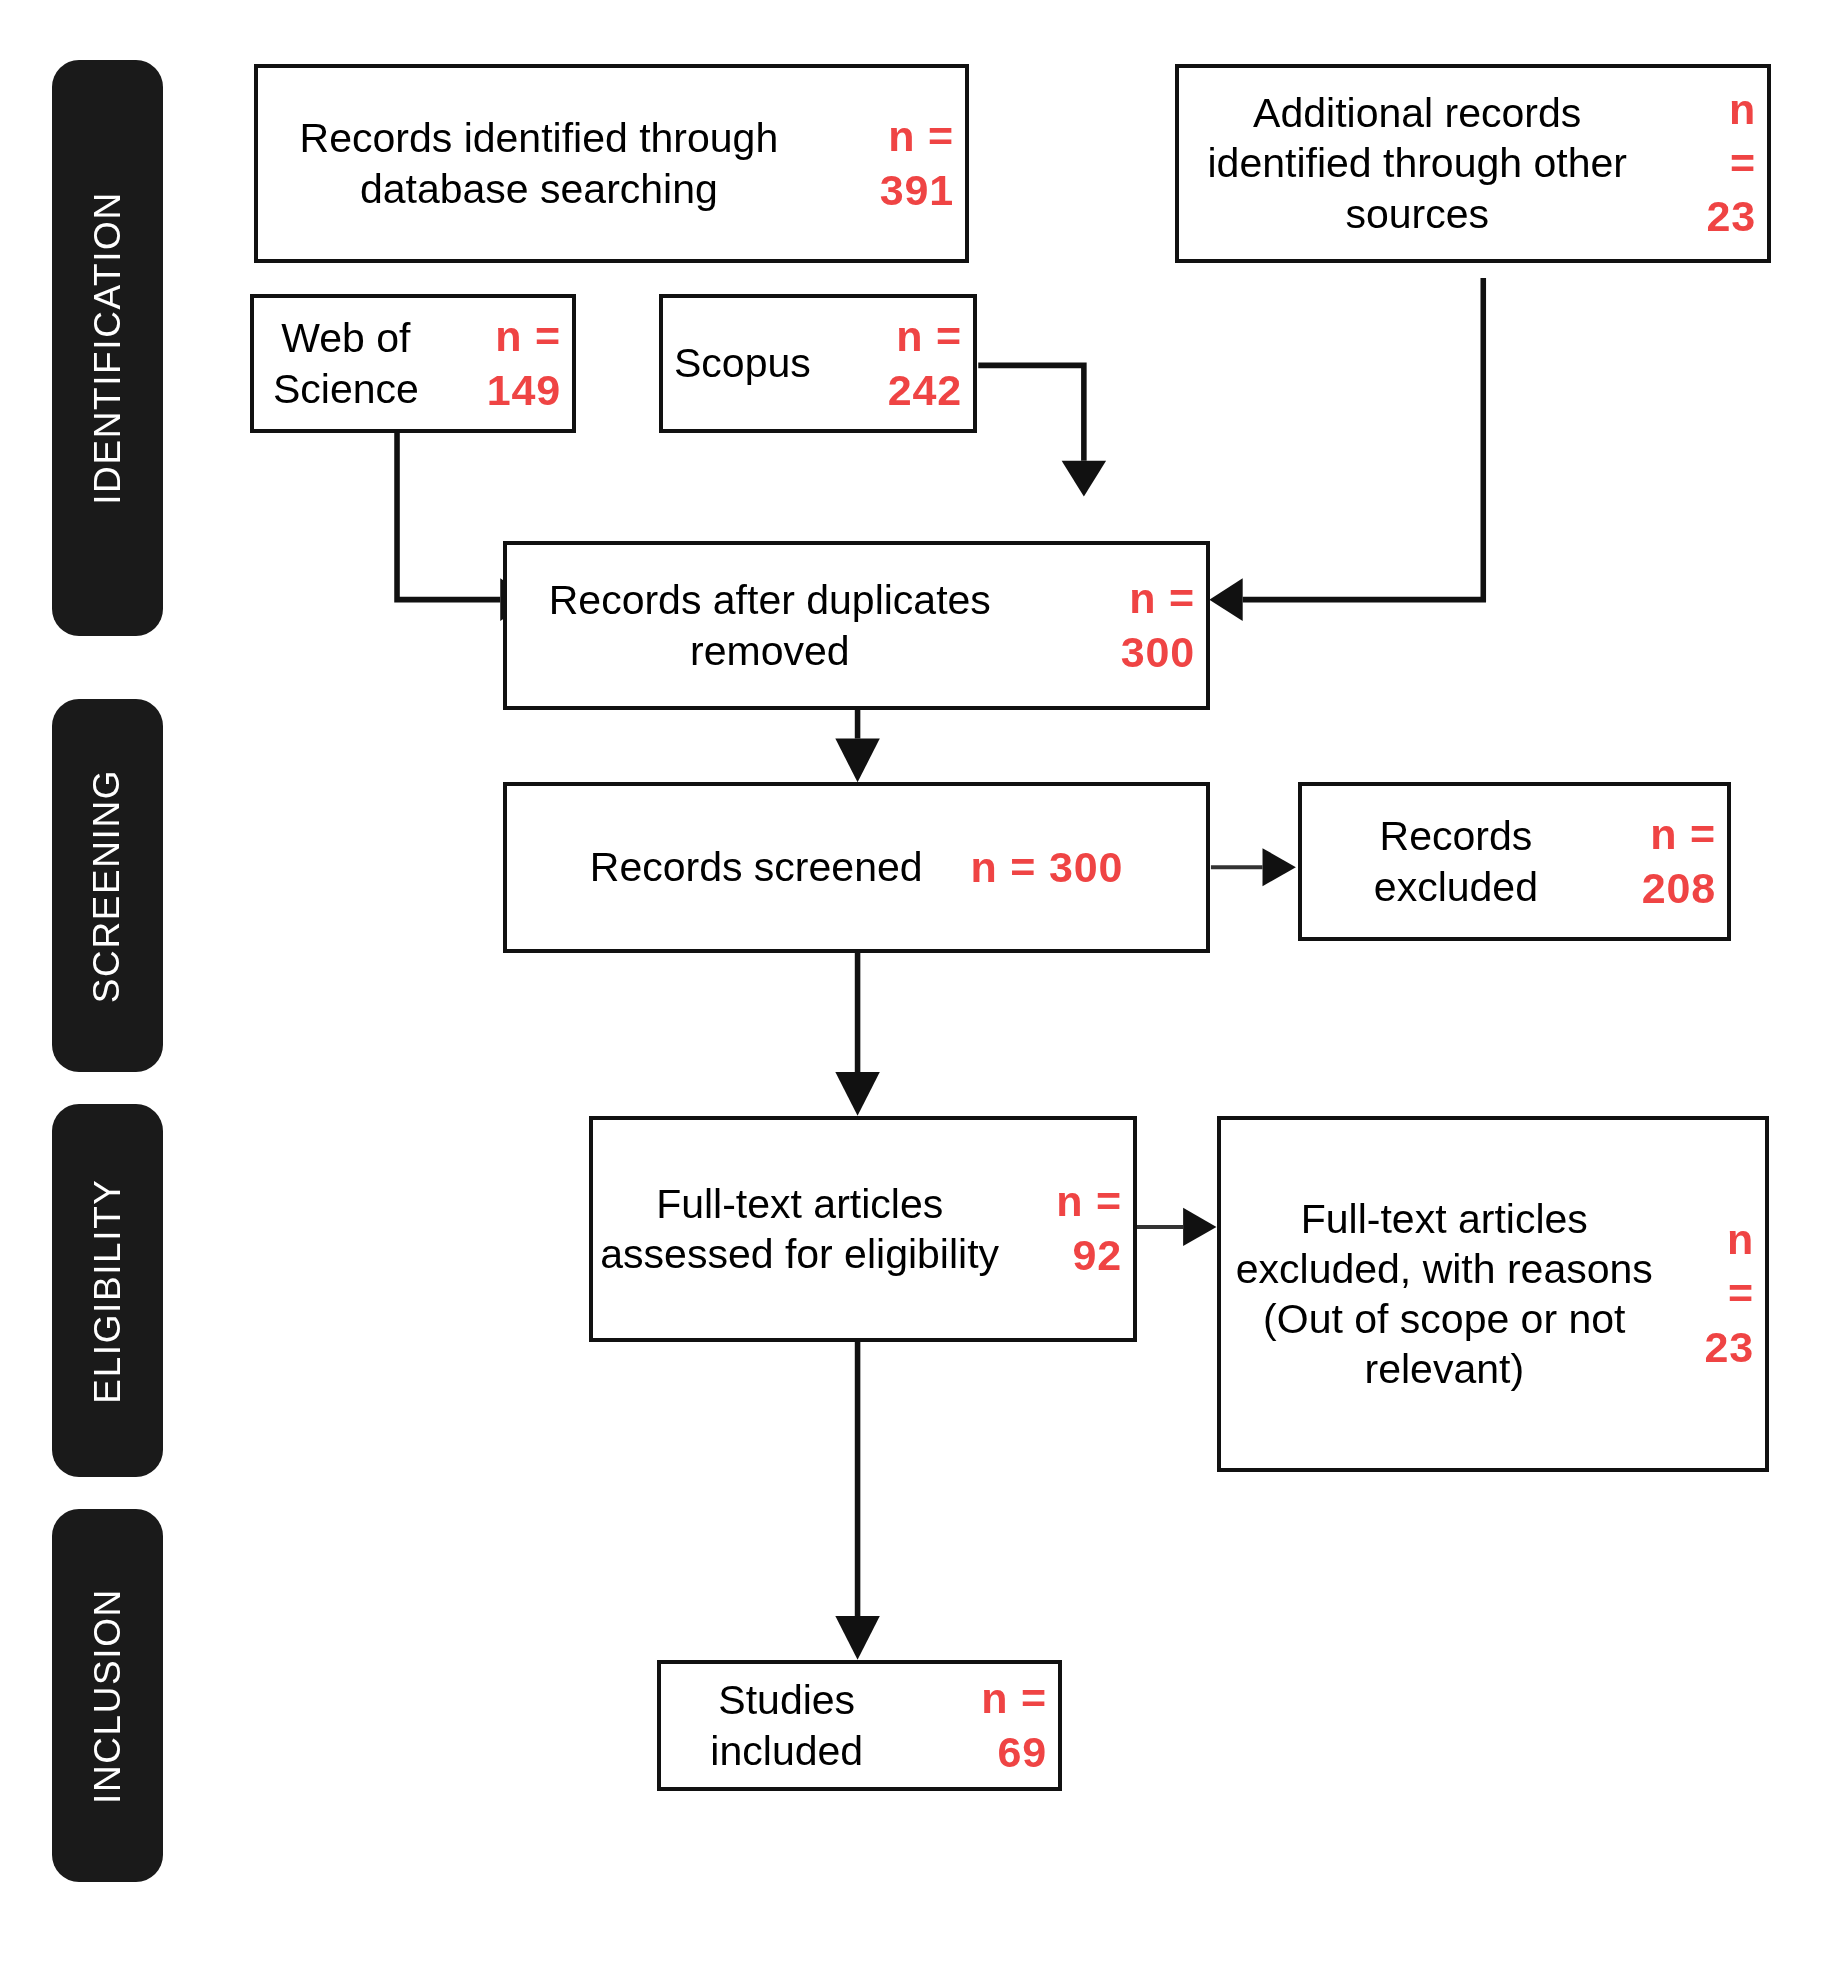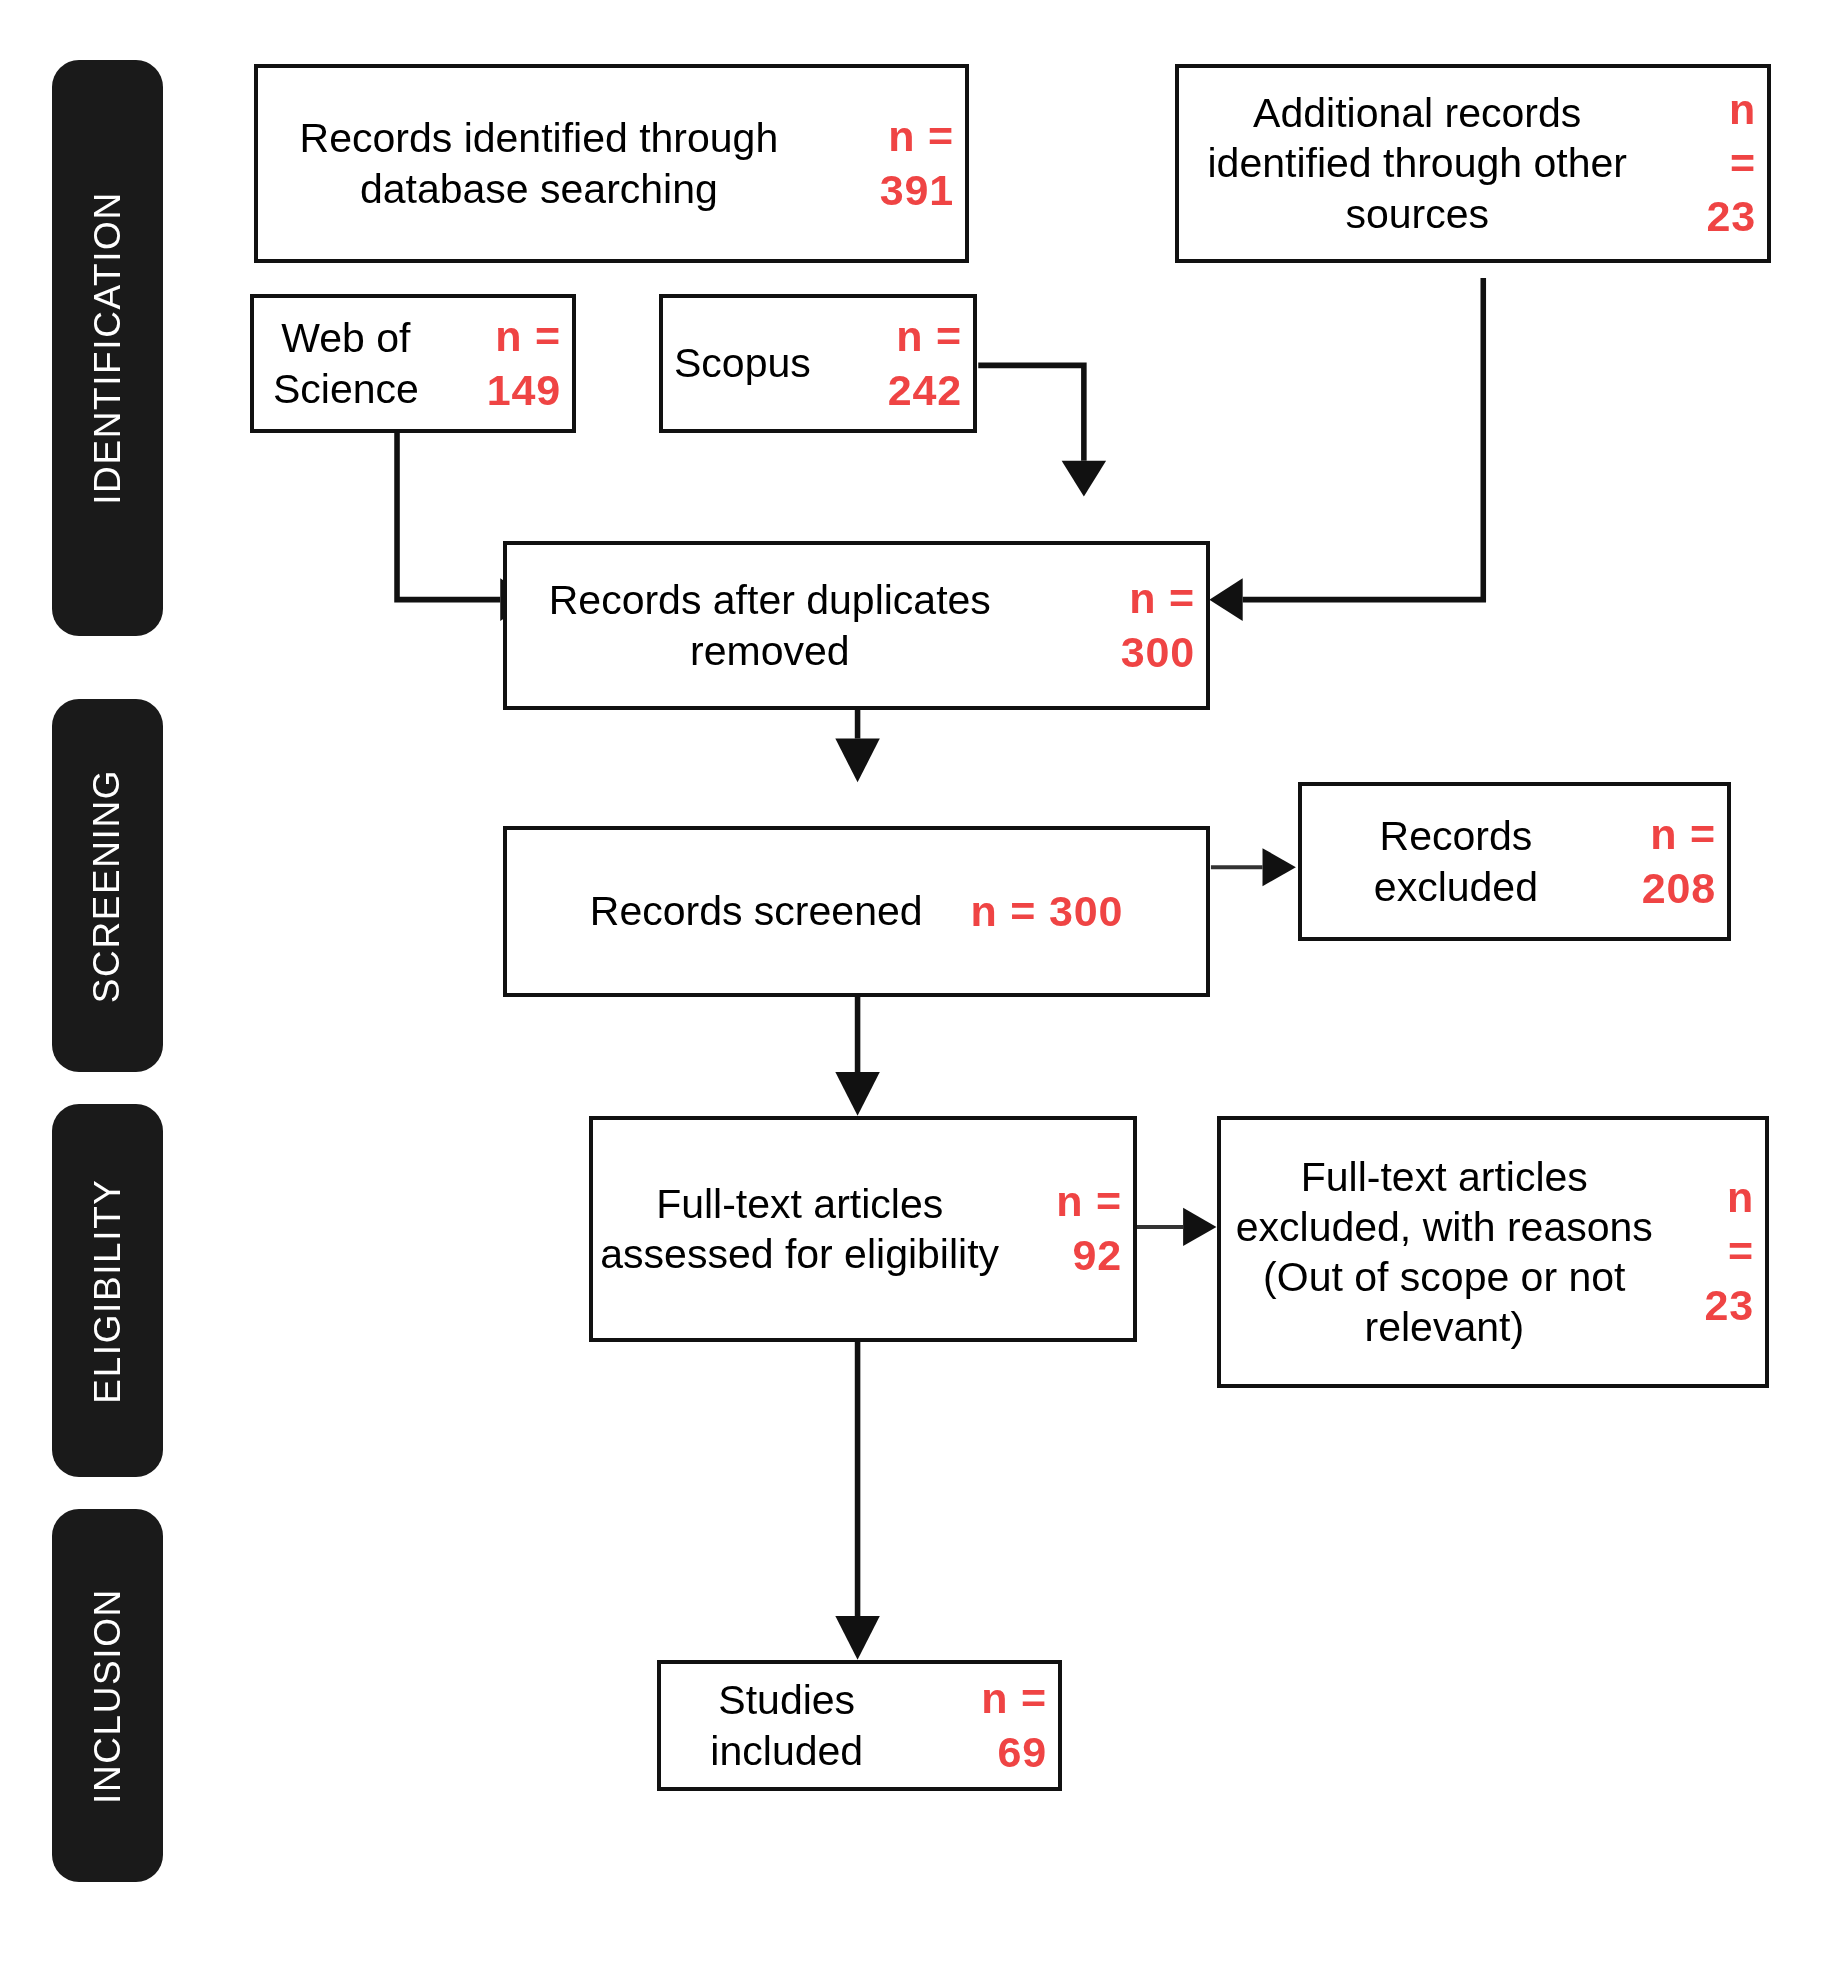--- a/index.html
+++ b/index.html
@@ -175,36 +175,36 @@
   <div class="flow-box" style="left:659px; top:294px; width:318px; height:139px;">
     <div class="box-text">Scopus</div>
     <div class="box-count">n = 242</div>
   </div>
 
   <div class="flow-box" style="left:503px; top:494px; width:707px; height:169px;margin-top:47px;">
     <div class="box-text">Records after duplicates removed</div>
     <div class="box-count">n = 300</div>
   </div>
 
-  <div class="flow-box" style="left:503px; top:782px; width:707px; height:171px;margin-top:44px;">
+  <div class="flow-box" style="left:503px; top:782px; width:707px; height:171px;">
     <div class="box-text">Records screened</div>
     <div class="box-count">n = 300</div>
   </div>
 
   <div class="flow-box" style="left:1298px; top:782px; width:433px; height:159px;padding-left:44px;">
     <div class="box-text">Records excluded</div>
     <div class="box-count">n = 208</div>
   </div>
 
   <div class="flow-box" style="left:589px; top:1116px; width:548px; height:226px;padding-left:6px;">
     <div class="box-text">Full-text articles assessed for eligibility</div>
     <div class="box-count">n = 92</div>
   </div>
 
-  <div class="flow-box" style="left:1217px; top:1116px; width:552px; height:272px;">
+  <div class="flow-box" style="left:1217px; top:1116px; width:552px; height:356px;">
     <div class="box-text">Full-text articles excluded, with reasons (Out of scope or not relevant)</div>
     <div class="box-count">n = 23</div>
   </div>
 
   <div class="flow-box" style="left:657px; top:1660px; width:405px; height:131px;">
     <div class="box-text">Studies included</div>
     <div class="box-count">n = 69</div>
   </div>
 
 </div>

